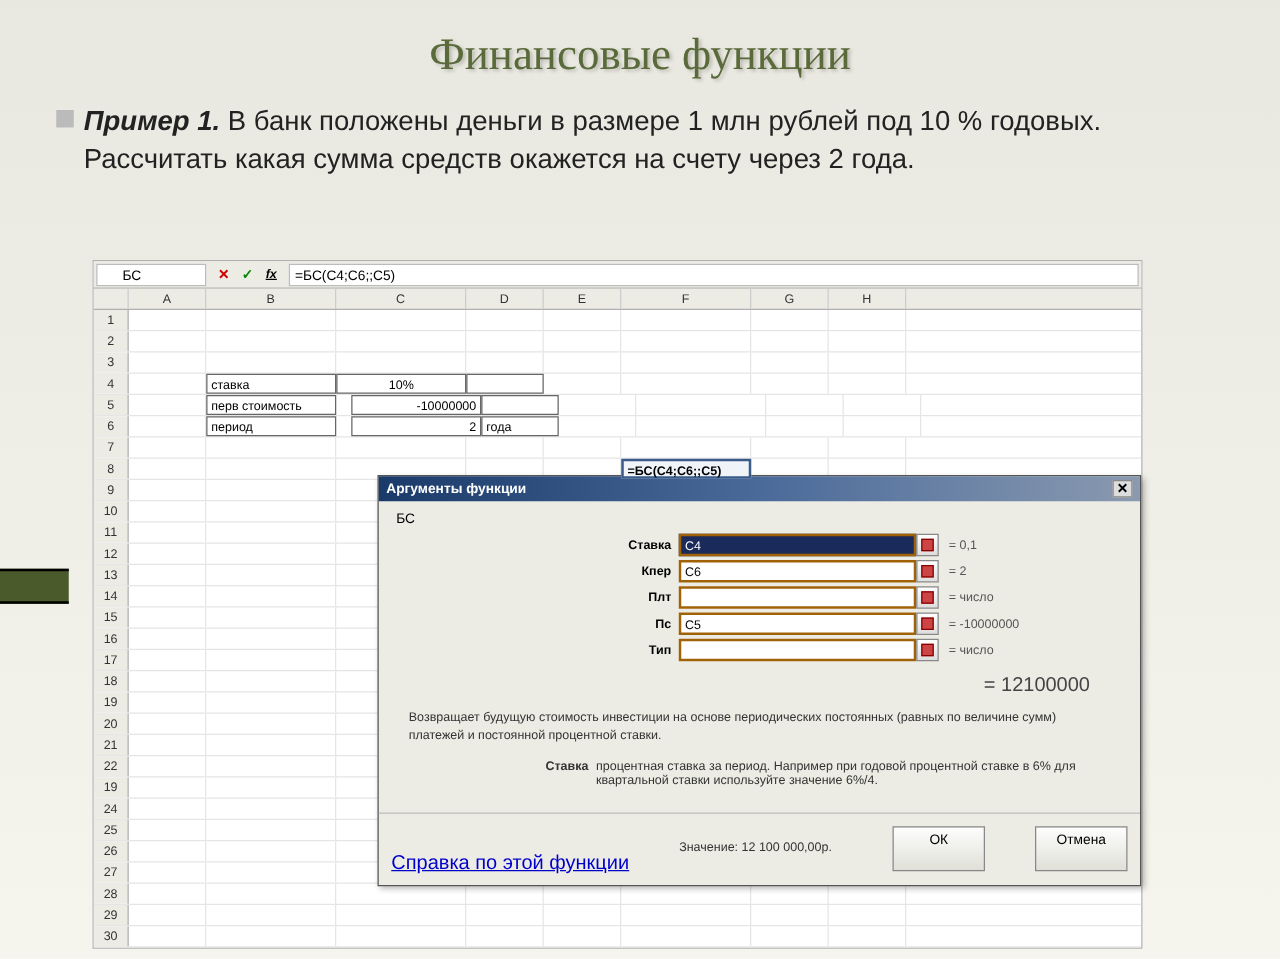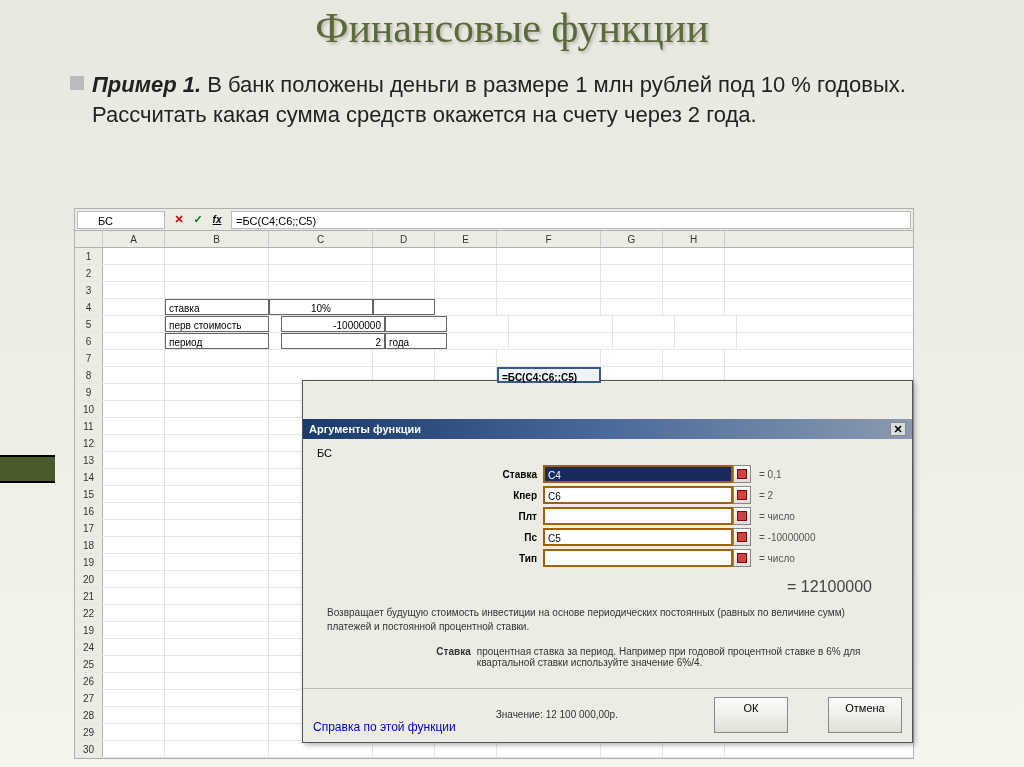--- a/index.html
+++ b/index.html
@@ -16,28 +16,28 @@
     left: 0;
     top: 455px;
     width: 55px;
     height: 28px;
     background: #4a5a2a;
     border-top: 2px solid #000;
     border-bottom: 2px solid #000;
   }
   .slide-title {
     text-align: center;
-    font-size: 42px;
+    font-size: 36px;
     color: #5a6a3a;
-    padding-top: 4px;
+    padding-top: 22px;
     text-shadow: 2px 2px 3px rgba(0,0,0,0.2);
     font-family: 'Times New Roman', serif;
   }
   .body-text {
-    margin: 18px 60px 8px 92px;
+    margin: 18px 60px 8px 67px;
     font-size: 22px;
     color: #222;
     line-height: 1.35;
     position: relative;
   }
   .bullet {
     position: absolute;
     left: -22px;
     top: 6px;
     width: 14px;
@@ -145,21 +145,20 @@
   }
   .dialog-title {
     background: linear-gradient(to right, #1a3a6a, #4a6a9a, #8a9ab0);
     color: #fff;
     padding: 3px 6px;
     font-size: 11px;
     font-weight: bold;
     display: flex;
     justify-content: space-between;
     align-items: center;
-    margin-top: 38px;
   }
   .dialog-close {
     width: 16px;
     height: 14px;
     background: #ddd;
     color: #000;
     text-align: center;
     line-height: 12px;
     font-size: 11px;
     border: 1px solid #888;
@@ -204,21 +203,21 @@
   .dialog-desc { font-size: 10px; color: #333; padding: 6px 14px; line-height: 1.4; }
   .dialog-arg-desc { font-size: 10px; color: #333; padding: 6px 14px 10px; display: flex; }
   .dialog-arg-desc .lbl { width: 220px; text-align: right; padding-right: 6px; font-weight: bold; }
   .dialog-bottom {
     display: flex;
     align-items: center;
     padding: 6px 10px 8px;
     border-top: 1px solid #bbb;
     gap: 40px;
   }
-  .help-link { color: #0000cc; font-size: 12px; margin-top: 25px; }
+  .help-link { color: #0000cc; text-decoration: underline; font-size: 16px; margin-top: 25px; }
   .value-text { font-size: 10px; color: #333; flex: 1; }
   .dlg-btn {
     width: 74px;
     height: 36px;
     background: linear-gradient(#fdfdfd,#e0e0d8);
     border: 1px solid #888;
     font-size: 11px;
     text-align: center;
     line-height: 20px;
   }

